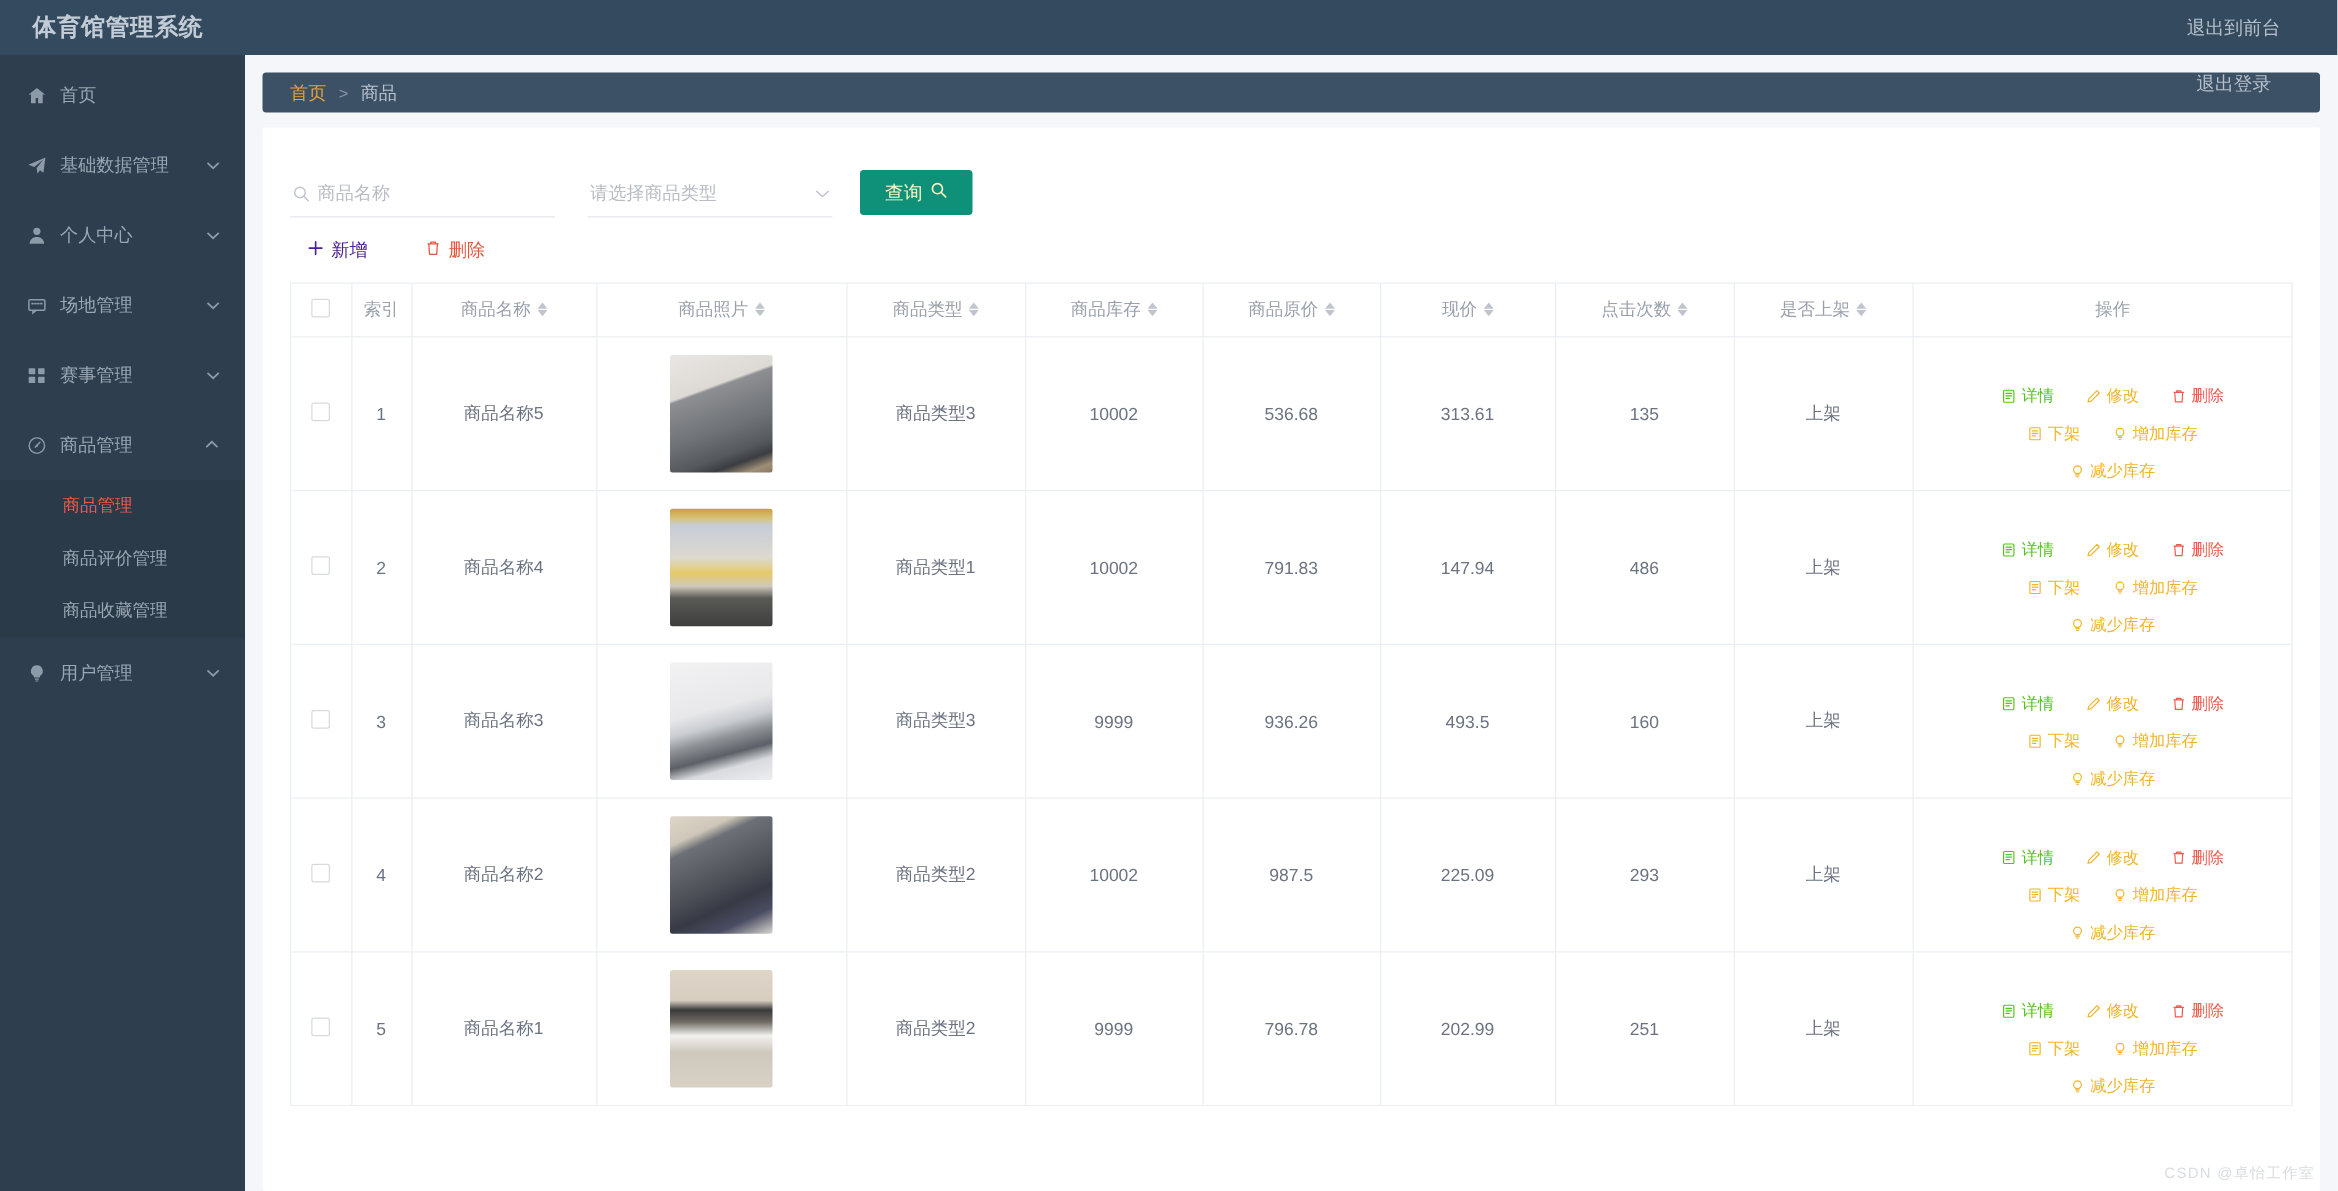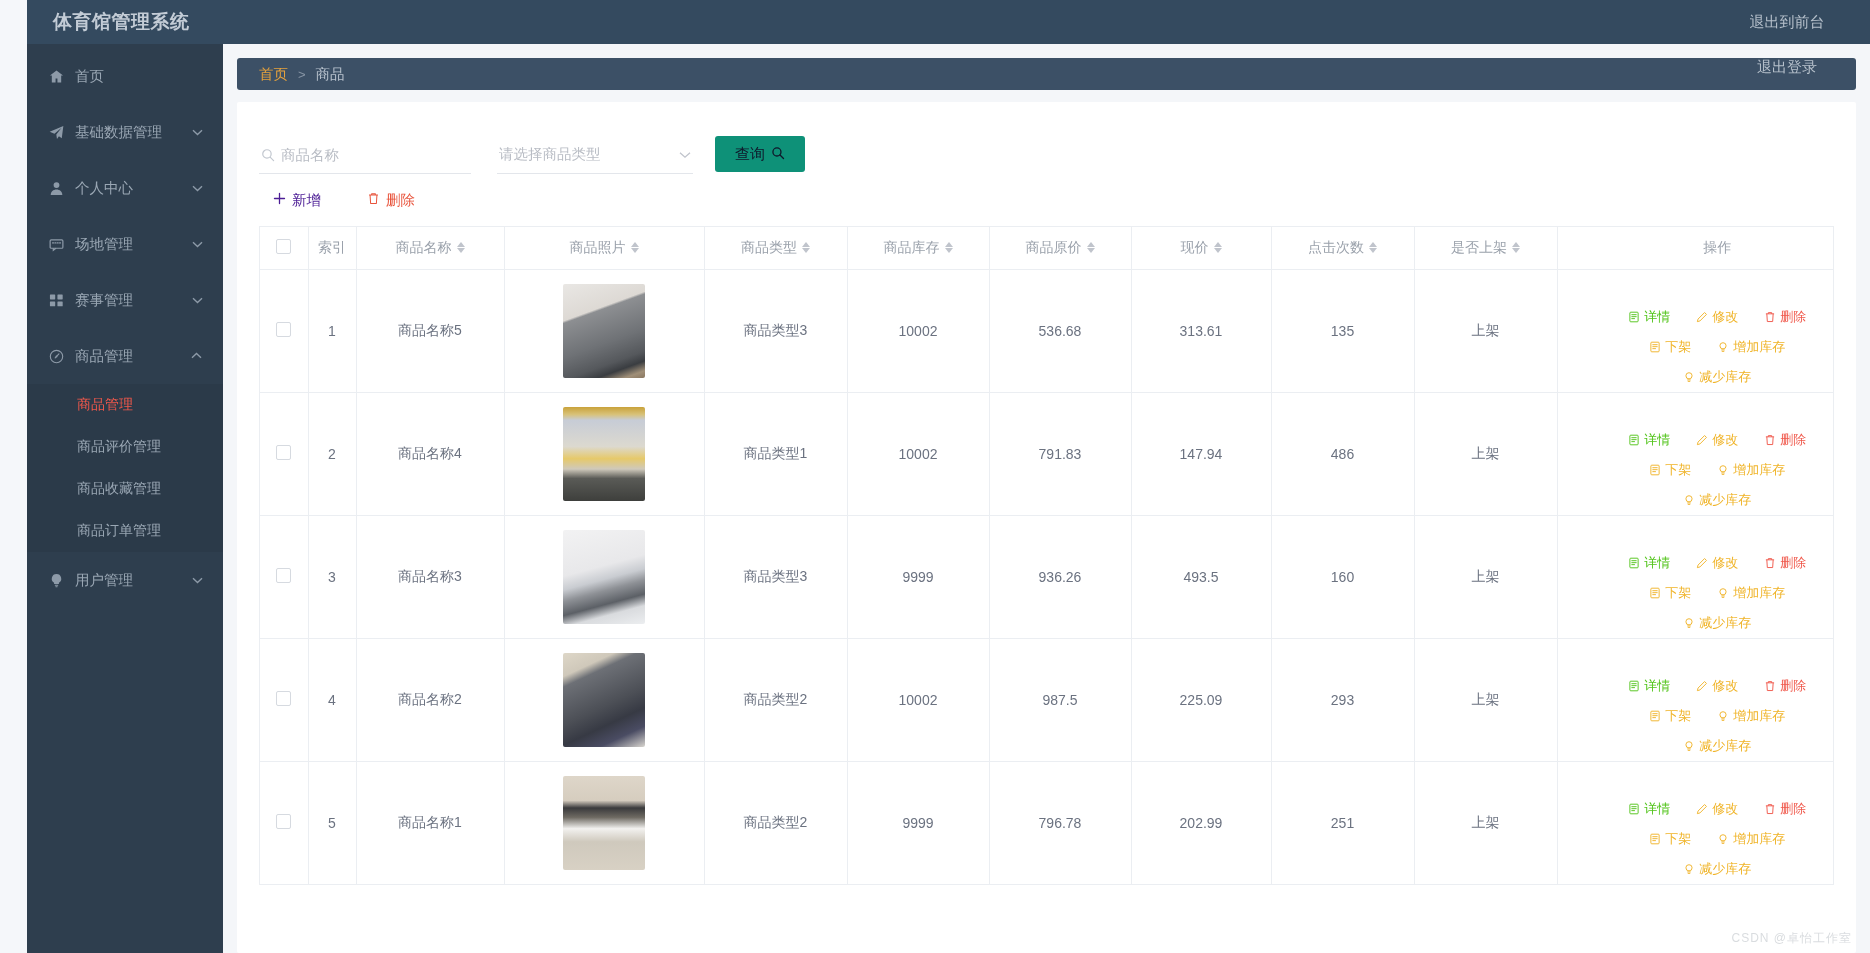--- a/index.html
+++ b/index.html
@@ -2,21 +2,21 @@
 <html><head>
 <meta charset="utf-8">
 <style>
   * { box-sizing: border-box; margin: 0; padding: 0; }
   html, body {
     width: 1870px; height: 953px;
     overflow: hidden;
     font-family: "Liberation Sans", "DejaVu Sans", sans-serif;
     background: #f5f7fa;
   }
-  .app { position: relative; width: 1870px; height: 953px; display: flex; flex-direction: column; padding-left: 27px; }
+  .app { position: relative; width: 1870px; height: 953px; display: flex; flex-direction: column; }
 
   
   .topbar {
     height: 44px; flex: 0 0 44px;
     background: #344a5f;
     display: flex; align-items: center; justify-content: space-between;
     padding: 0 24px 0 0;
     position: relative; z-index: 5;
   }
   .brand {
@@ -112,21 +112,21 @@
     font-family: inherit;
   }
   .field input::placeholder { color: #b8bcc4; }
   .field .f-caret { width: 16px; flex: 0 0 16px; color: #c0c4cc; display:flex; align-items:center; justify-content:flex-end;}
   .field.select { width: 196px; cursor: pointer; }
   .field.select .sel-text { flex: 1 1 auto; font-size: 14.5px; color: #b8bcc4; }
 
   .btn-search {
     margin-left: 22px; margin-bottom: 2px;
     height: 36px; padding: 0 20px;
-    background: #0e9178; color: #0f172a; border: 0; border-radius: 3px;
+    background: #0e9178; color: #fef9c3; border: 0; border-radius: 3px;
     font-size: 15px; cursor: pointer; font-family: inherit;
     display: inline-flex; align-items: center; gap: 6px;
   }
 
   
   .action-row { display: flex; align-items: center; gap: 46px; height: 52px; padding-left: 14px; }
   .act { display: inline-flex; align-items: center; gap: 6px; font-size: 14.5px; cursor: pointer; }
   .act.add { color: #4c1d95; }
   .act.del { color: #e8543c; }
 
@@ -298,21 +298,20 @@
           <svg width="11" height="7" viewBox="0 0 11 7" fill="none" stroke="currentColor" stroke-width="1.4">
               <path d="M1 1.3 5.5 5.6 10 1.3"></path>
             </svg>
         </span>
       </div>
 
       <div class="submenu">
         <div class="sub-item active">商品管理</div>
         <div class="sub-item">商品评价管理</div>
         <div class="sub-item">商品收藏管理</div>
-        <div class="sub-item">商品订单管理</div>
       </div>
 
       <div class="menu-item">
         <span class="mi-icon">
           <svg width="15" height="15" viewBox="0 0 16 16" fill="currentColor">
               <path d="M8 1.2a5 5 0 0 0-2.6 9.3v1.3h5.2v-1.3A5 5 0 0 0 8 1.2z"></path>
               <rect x="6.2" y="12.6" width="3.6" height="1.1" rx=".5"></rect>
               <rect x="6.7" y="14.2" width="2.6" height="1" rx=".5"></rect>
             </svg>
         </span>

